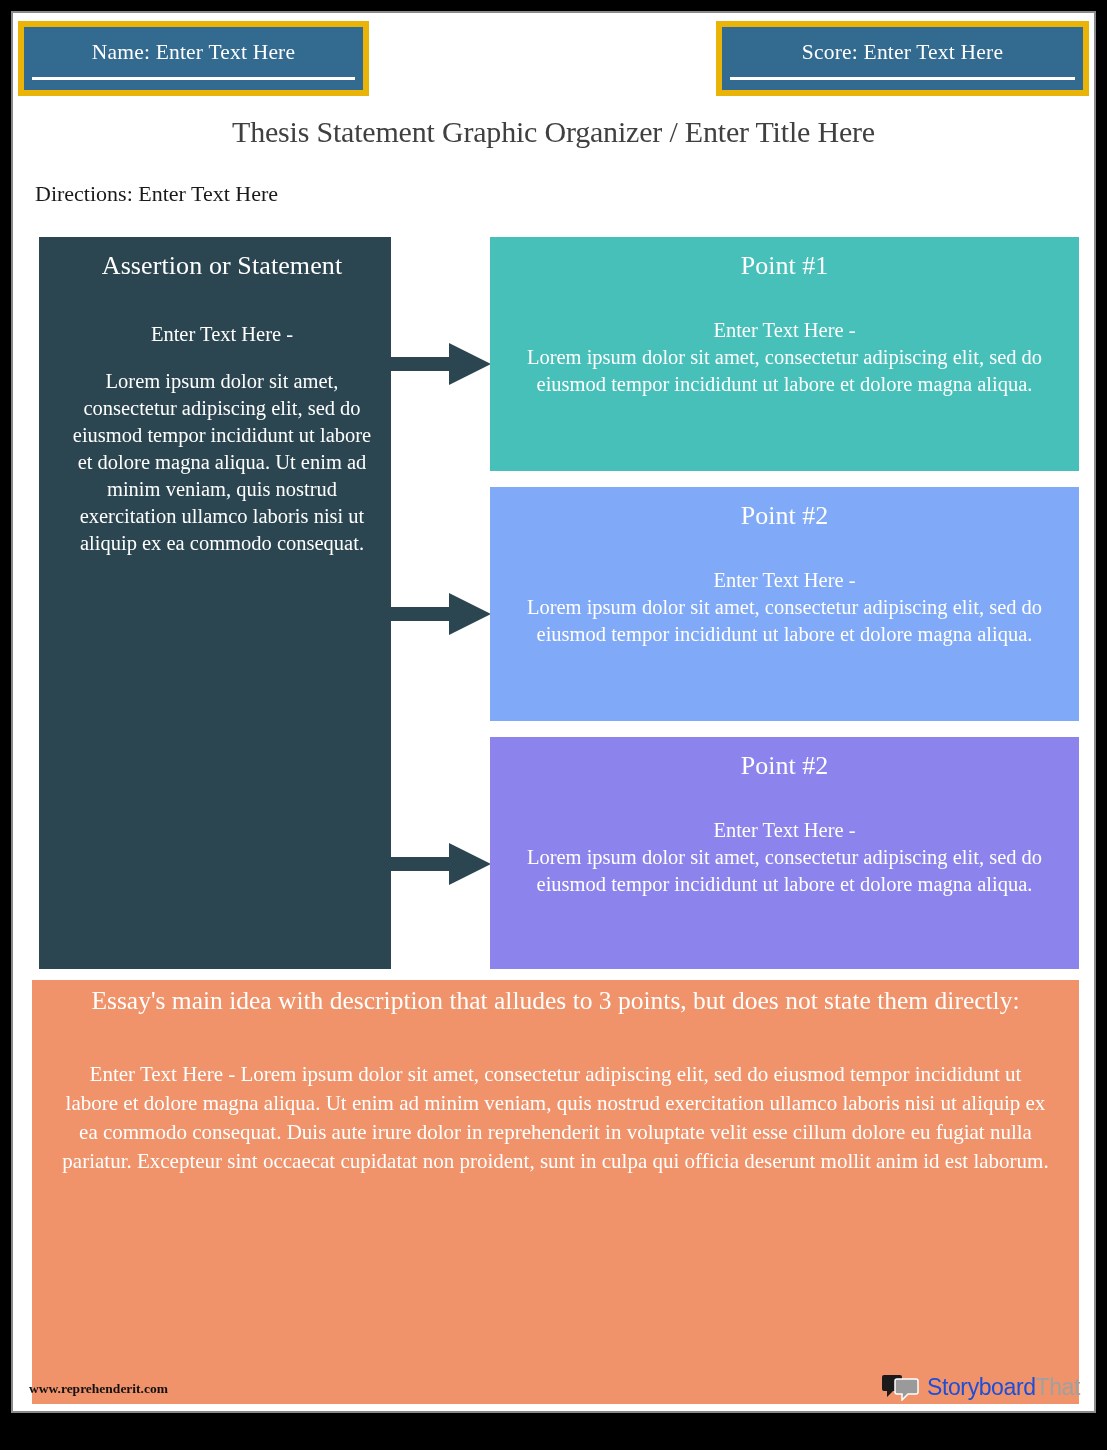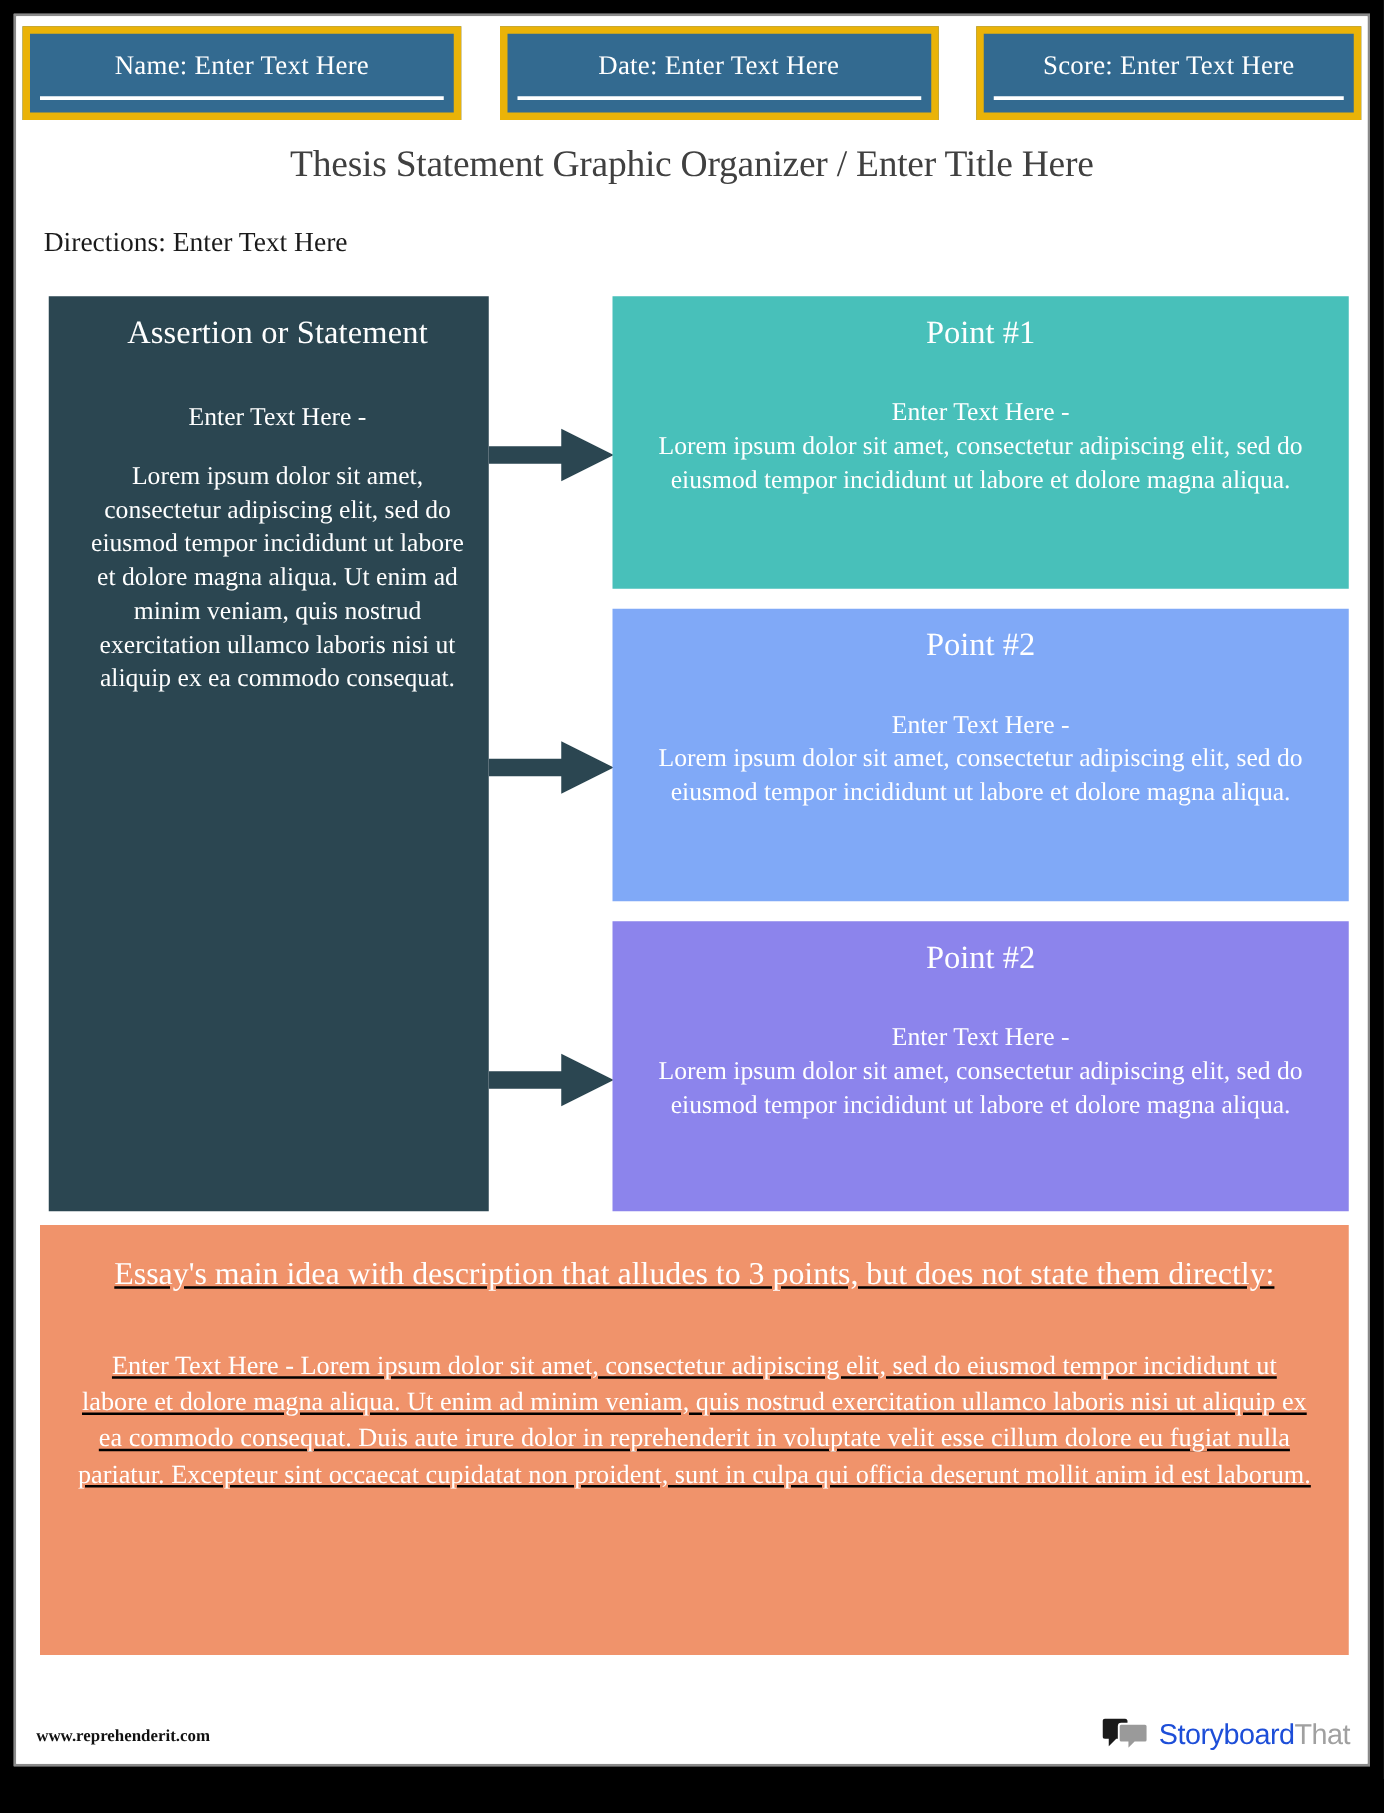--- a/index.html
+++ b/index.html
@@ -44,21 +44,21 @@
     border: 6px solid #eab308;
     flex: 0 0 auto;
     position: relative;
     display: flex;
     align-items: flex-start;
     justify-content: center;
     padding-top: 13px;
   }
   .header-field.name  { width: 351px; }
   .header-field.date  { width: 351px; }
-  .header-field.score { width: 308px; }
+  .header-field.score { width: 373px; }
 
   .header-field .label {
     color: #ffffff;
     font-size: 21.5px;
     font-family: "Liberation Serif", "DejaVu Serif", serif;
     letter-spacing: 0.2px;
     white-space: nowrap;
   }
   .header-field .rule {
     position: absolute;
@@ -155,24 +155,23 @@
   .arrow.a2 { top: 575px; }
   .arrow.a3 { top: 825px; }
   .arrow svg { display: block; width: 100%; height: 100%; }
 
   
   .summary-box {
     position: absolute;
     left: 19px;
     top: 967px;
     width: 1047px;
-    height: 344px;
+    height: 424px;
     background: #f0936b;
-    padding: 22px 24px 0 24px;
-    text-decoration: underline;
+    padding: 4px 24px 0 24px;
   }
   .summary-title {
     color: #ffffff;
     text-align: center;
     font-size: 25.5px;
     line-height: 1.32;
     font-family: "Liberation Serif", "DejaVu Serif", serif;
   }
   .summary-body {
     color: #ffffff;
@@ -220,24 +219,20 @@
 </style>
 </head>
 <body>
 
 <div class="page-frame">
   <div class="page-inner">
 
     <div class="header-row">
       <div class="header-field name">
         <span class="label">Name: Enter Text Here</span>
-        <span class="rule"></span>
-      </div>
-      <div class="header-field date">
-        <span class="label">Date: Enter Text Here</span>
         <span class="rule"></span>
       </div>
       <div class="header-field score">
         <span class="label">Score: Enter Text Here</span>
         <span class="rule"></span>
       </div>
     </div>
 
     <div class="doc-title">Thesis Statement Graphic Organizer / Enter Title Here</div>
     <div class="directions">Directions: Enter Text Here</div>

